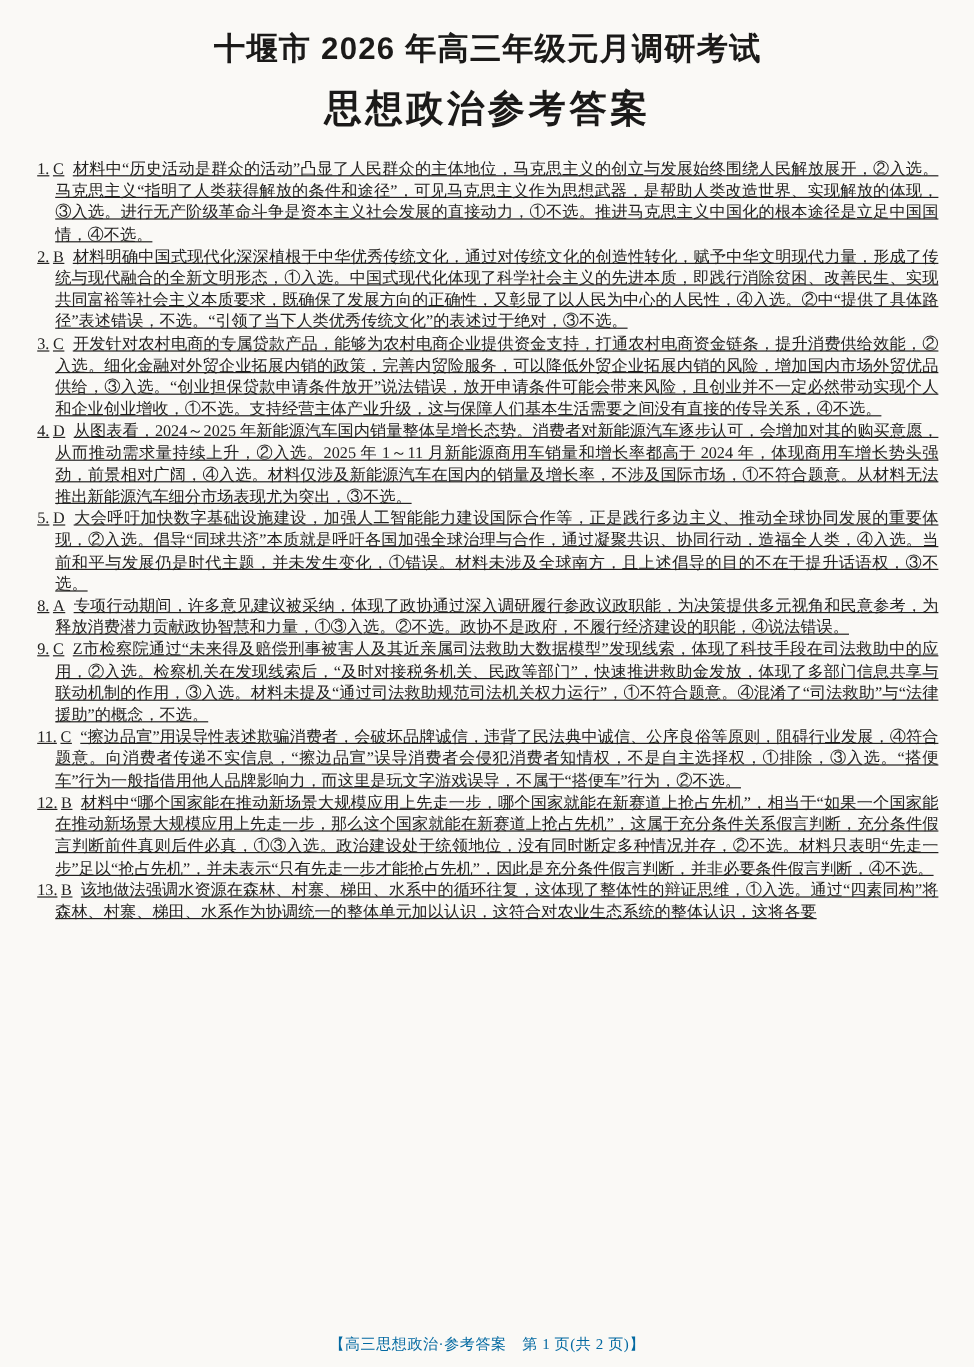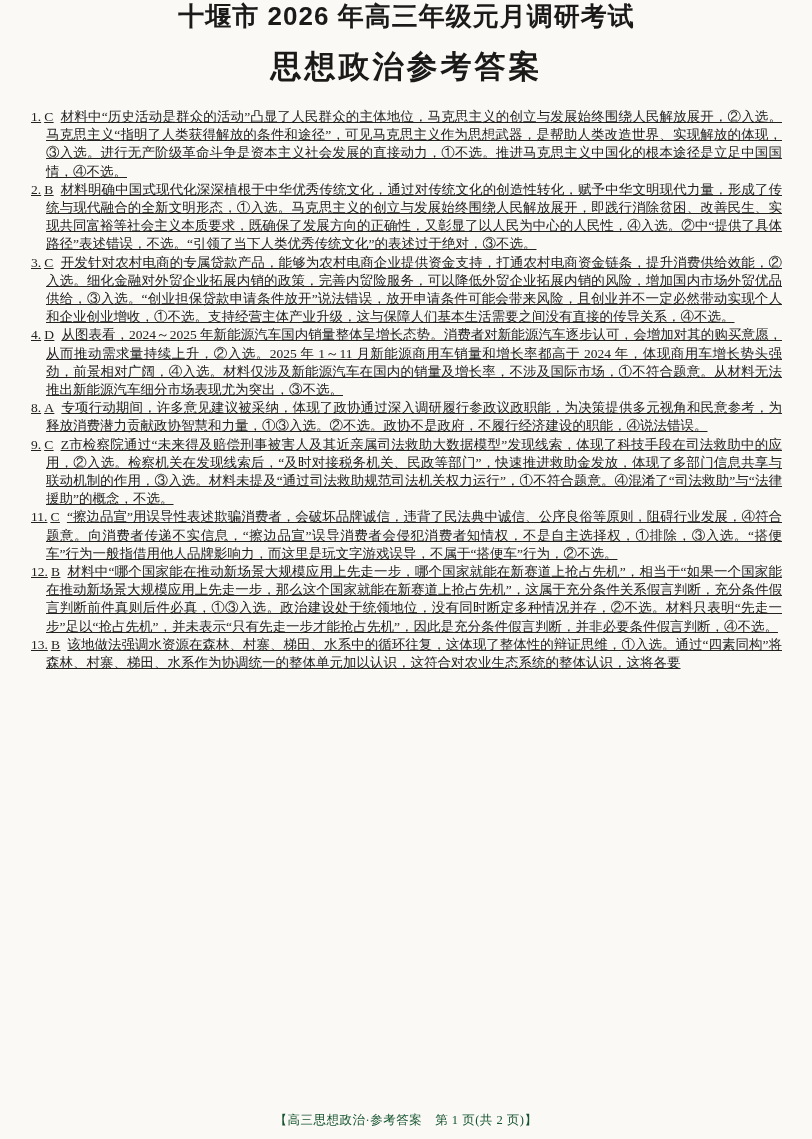--- a/index.html
+++ b/index.html
@@ -7,21 +7,21 @@
   body {
     width: 812px;
     height: 1139px;
     background: #faf9f6;
     color: #222120;
     font-family: "Liberation Serif", "DejaVu Serif", serif;
     position: relative;
     overflow: hidden;
   }
   .page {
-    padding: 0 30px 0 31px;
+    padding: 24px 30px 0 31px;
   }
   .title-block {
     text-align: center;
     font-family: "Liberation Sans", "DejaVu Sans", sans-serif;
     font-weight: bold;
     color: #1b1a19;
   }
   .title {
     font-size: 26px;
     letter-spacing: 1px;
@@ -53,44 +53,45 @@
     margin-right: 7px;
     letter-spacing: 0.5px;
   }
   .footer {
     position: absolute;
     left: 0;
     bottom: 10px;
     width: 100%;
     text-align: center;
     font-size: 12.5px;
-    color: #14532d;
+    color: #0369a1;
     letter-spacing: 0.5px;
   }
 </style>
 </head>
 <body>
 
 <div class="page">
 
   <div class="title-block">
     <div class="title">十堰市 2026 年高三年级元月调研考试</div>
     <div class="subtitle">思想政治参考答案</div>
   </div>
 
   <div class="answers">
 
     <p class="item"><span class="num">1.</span><span class="letter">C</span><span>材料中“历史活动是群众的活动”凸显了人民群众的主体地位，马克思主义的创立与发展始终围绕人民解放展开，②入选。马克思主义“指明了人类获得解放的条件和途径”，可见马克思主义作为思想武器，是帮助人类改造世界、实现解放的体现，③入选。进行无产阶级革命斗争是资本主义社会发展的直接动力，①不选。推进马克思主义中国化的根本途径是立足中国国情，④不选。</span></p>
 
-    <p class="item"><span class="num">2.</span><span class="letter">B</span><span>材料明确中国式现代化深深植根于中华优秀传统文化，通过对传统文化的创造性转化，赋予中华文明现代力量，形成了传统与现代融合的全新文明形态，①入选。马克思主义的创立与发展始终围绕人民解放展开，即践行消除贫困、改善民生、实现共同富裕等社会主义本质要求，既确保了发展方向的正确性，又彰显了以人民为中心的人民性，④入选。②中“提供了具体路径”表述错误，不选。“引领了当下人类优秀传统文化”的表述过于绝对，③不选。</span></p>
+    <p class="item"><span class="num">2.</span><span class="letter">B</span><span>材料明确中国式现代化深深植根于中华优秀传统文化，通过对传统文化的创造性转化，赋予中华文明现代力量，形成了传统与现代融合的全新文明形态，①入选。中国式现代化体现了科学社会主义的先进本质，即践行消除贫困、改善民生、实现共同富裕等社会主义本质要求，既确保了发展方向的正确性，又彰显了以人民为中心的人民性，④入选。②中“提供了具体路径”表述错误，不选。“引领了当下人类优秀传统文化”的表述过于绝对，③不选。</span></p>
 
     <p class="item"><span class="num">3.</span><span class="letter">C</span><span>开发针对农村电商的专属贷款产品，能够为农村电商企业提供资金支持，打通农村电商资金链条，提升消费供给效能，②入选。细化金融对外贸企业拓展内销的政策，完善内贸险服务，可以降低外贸企业拓展内销的风险，增加国内市场外贸优品供给，③入选。“创业担保贷款申请条件放开”说法错误，放开申请条件可能会带来风险，且创业并不一定必然带动实现个人和企业创业增收，①不选。支持经营主体产业升级，这与保障人们基本生活需要之间没有直接的传导关系，④不选。</span></p>
 
     <p class="item"><span class="num">4.</span><span class="letter">D</span><span>从图表看，2024～2025 年新能源汽车国内销量整体呈增长态势。消费者对新能源汽车逐步认可，会增加对其的购买意愿，从而推动需求量持续上升，②入选。2025 年 1～11 月新能源商用车销量和增长率都高于 2024 年，体现商用车增长势头强劲，前景相对广阔，④入选。材料仅涉及新能源汽车在国内的销量及增长率，不涉及国际市场，①不符合题意。从材料无法推出新能源汽车细分市场表现尤为突出，③不选。</span></p>
 
+    <p class="item"><span class="num">5.</span><span class="letter">D</span><span>大会呼吁加快数字基础设施建设，加强人工智能能力建设国际合作等，正是践行多边主义、推动全球协同发展的重要体现，②入选。倡导“同球共济”本质就是呼吁各国加强全球治理与合作，通过凝聚共识、协同行动，造福全人类，④入选。当前和平与发展仍是时代主题，并未发生变化，①错误。材料未涉及全球南方，且上述倡导的目的不在于提升话语权，③不选。</span></p>
 
 
 
     <p class="item"><span class="num">8.</span><span class="letter">A</span><span>专项行动期间，许多意见建议被采纳，体现了政协通过深入调研履行参政议政职能，为决策提供多元视角和民意参考，为释放消费潜力贡献政协智慧和力量，①③入选。②不选。政协不是政府，不履行经济建设的职能，④说法错误。</span></p>
 
     <p class="item"><span class="num">9.</span><span class="letter">C</span><span>Z市检察院通过“未来得及赔偿刑事被害人及其近亲属司法救助大数据模型”发现线索，体现了科技手段在司法救助中的应用，②入选。检察机关在发现线索后，“及时对接税务机关、民政等部门”，快速推进救助金发放，体现了多部门信息共享与联动机制的作用，③入选。材料未提及“通过司法救助规范司法机关权力运行”，①不符合题意。④混淆了“司法救助”与“法律援助”的概念，不选。</span></p>
 
 
     <p class="item"><span class="num">11.</span><span class="letter">C</span><span>“擦边品宣”用误导性表述欺骗消费者，会破坏品牌诚信，违背了民法典中诚信、公序良俗等原则，阻碍行业发展，④符合题意。向消费者传递不实信息，“擦边品宣”误导消费者会侵犯消费者知情权，不是自主选择权，①排除，③入选。“搭便车”行为一般指借用他人品牌影响力，而这里是玩文字游戏误导，不属于“搭便车”行为，②不选。</span></p>
 

